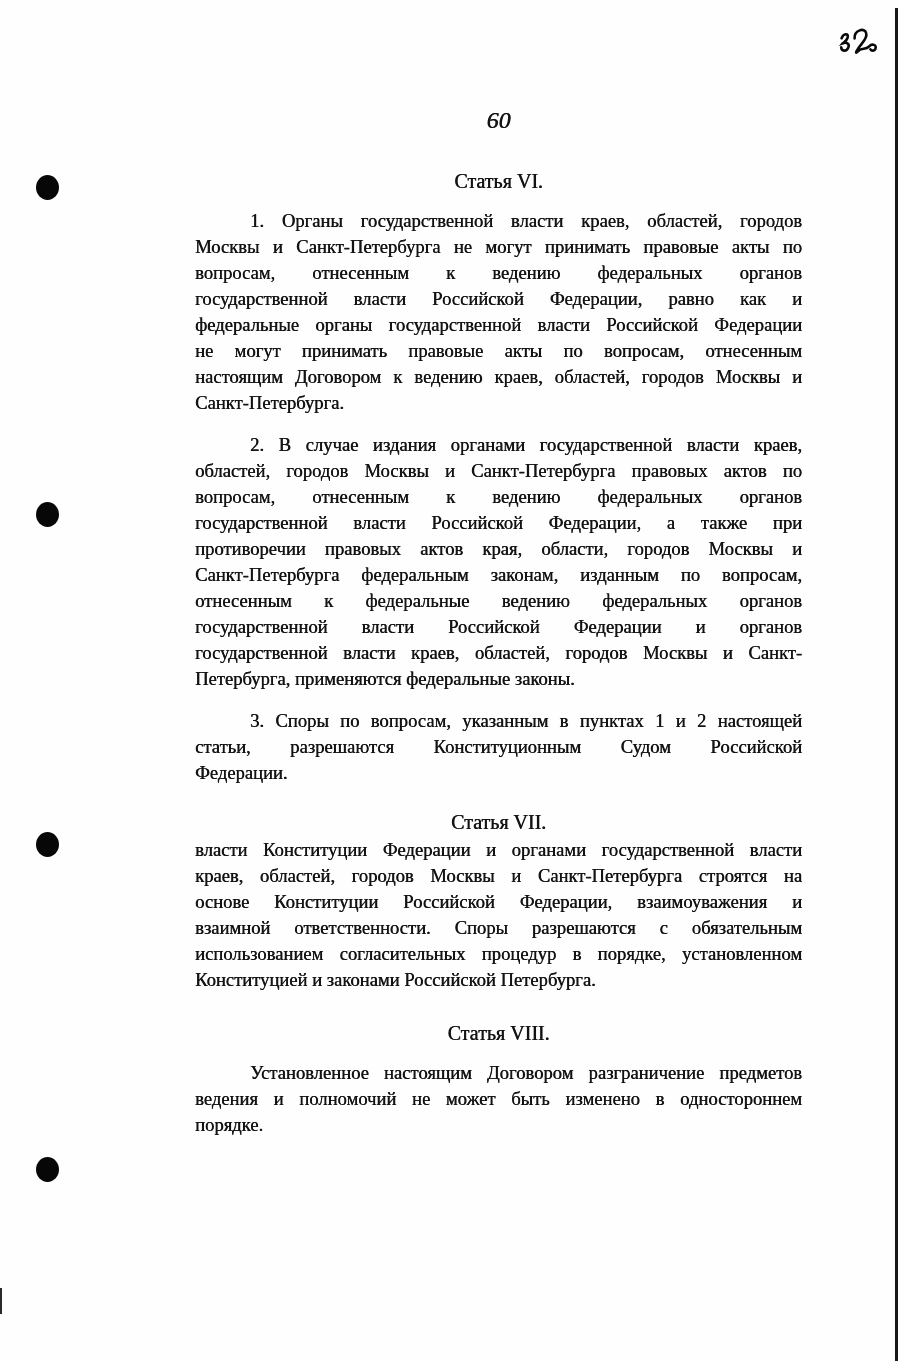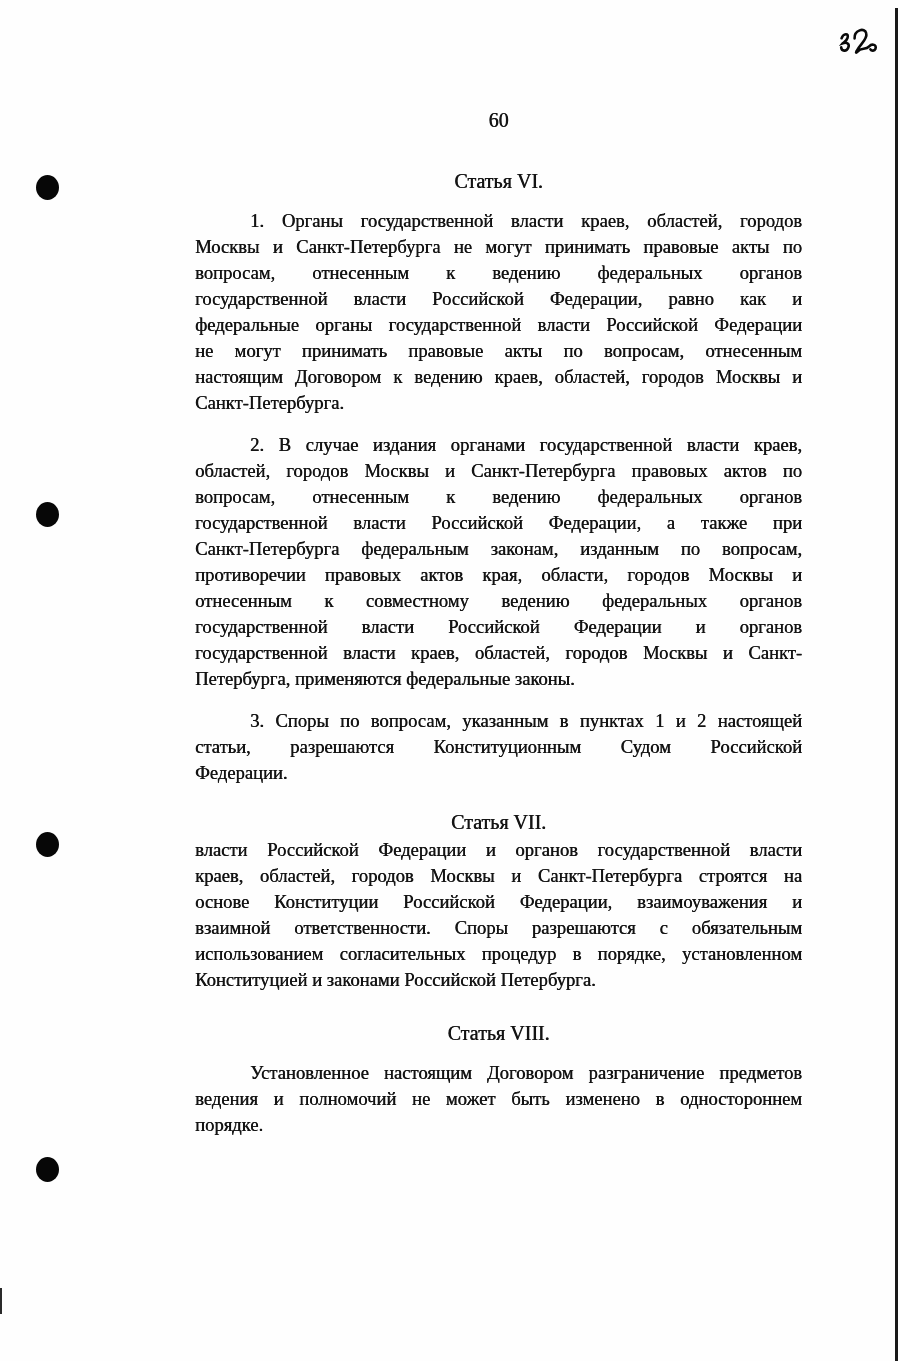--- a/index.html
+++ b/index.html
@@ -43,22 +43,23 @@
     width: 52px; height: 40px;
     transform: rotate(-4deg);
   }
   
   .content {
     position: absolute; left: 195px; top: 108px;
     width: 607px;
   }
   .page-number {
     text-align: center;
-    font-size: 20px; line-height: 24px;
+    font-size: 24px; line-height: 24px;
     text-shadow: 0.4px 0 0 currentColor;
+    font-style: italic;
   }
   .article-title {
     text-align: center;
     font-size: 20px; line-height: 22px;
     font-weight: normal;
     text-shadow: 0.5px 0 0 currentColor;
     margin: 0;
   }
   .a6 .article-title { margin: 38px 0 5px 0; }
   .a7 .article-title { margin: 25px 0 4px 0; text-align: center; }
@@ -108,38 +109,38 @@
           <div class="line">федеральные органы государственной власти Российской Федерации</div>
           <div class="line">не могут принимать правовые акты по вопросам, отнесенным</div>
           <div class="line">настоящим Договором к ведению краев, областей, городов Москвы и</div>
           <div class="line last">Санкт-Петербурга.</div>
         </div>
       <div class="para">
           <div class="line first">2. В случае издания органами государственной власти краев,</div>
           <div class="line">областей, городов Москвы и Санкт-Петербурга правовых актов по</div>
           <div class="line">вопросам, отнесенным к ведению федеральных органов</div>
           <div class="line">государственной власти Российской Федерации, а также при</div>
+          <div class="line">противоречии правовых актов края, области, городов Москвы и</div>
           <div class="line">Санкт-Петербурга федеральным законам, изданным по вопросам,</div>
-          <div class="line">противоречии правовых актов края, области, городов Москвы и</div>
-          <div class="line">отнесенным к совместному ведению федеральных органов</div>
+          <div class="line">отнесенным к федеральные ведению федеральных органов</div>
           <div class="line">государственной власти Российской Федерации и органов</div>
           <div class="line">государственной власти краев, областей, городов Москвы и Санкт-</div>
           <div class="line last">Петербурга, применяются федеральные законы.</div>
         </div>
       <div class="para">
           <div class="line first">3. Споры по вопросам, указанным в пунктах 1 и 2 настоящей</div>
           <div class="line">статьи, разрешаются Конституционным Судом Российской</div>
           <div class="line last">Федерации.</div>
         </div>
     </section>
 
     <section class="article a7">
       <h2 class="article-title">Статья VII.</h2>
       <div class="para">
-          <div class="line">власти Российской Федерации и органов государственной власти</div>
+          <div class="line">власти Конституции Федерации и органами государственной власти</div>
           <div class="line">краев, областей, городов Москвы и Санкт-Петербурга строятся на</div>
           <div class="line">основе Конституции Российской Федерации, взаимоуважения и</div>
           <div class="line">взаимной ответственности. Споры разрешаются с обязательным</div>
           <div class="line">использованием согласительных процедур в порядке, установленном</div>
           <div class="line last">Конституцией и законами Российской Петербурга.</div>
         </div>
     </section>
 
     <section class="article a8">
       <h2 class="article-title">Статья VIII.</h2>

